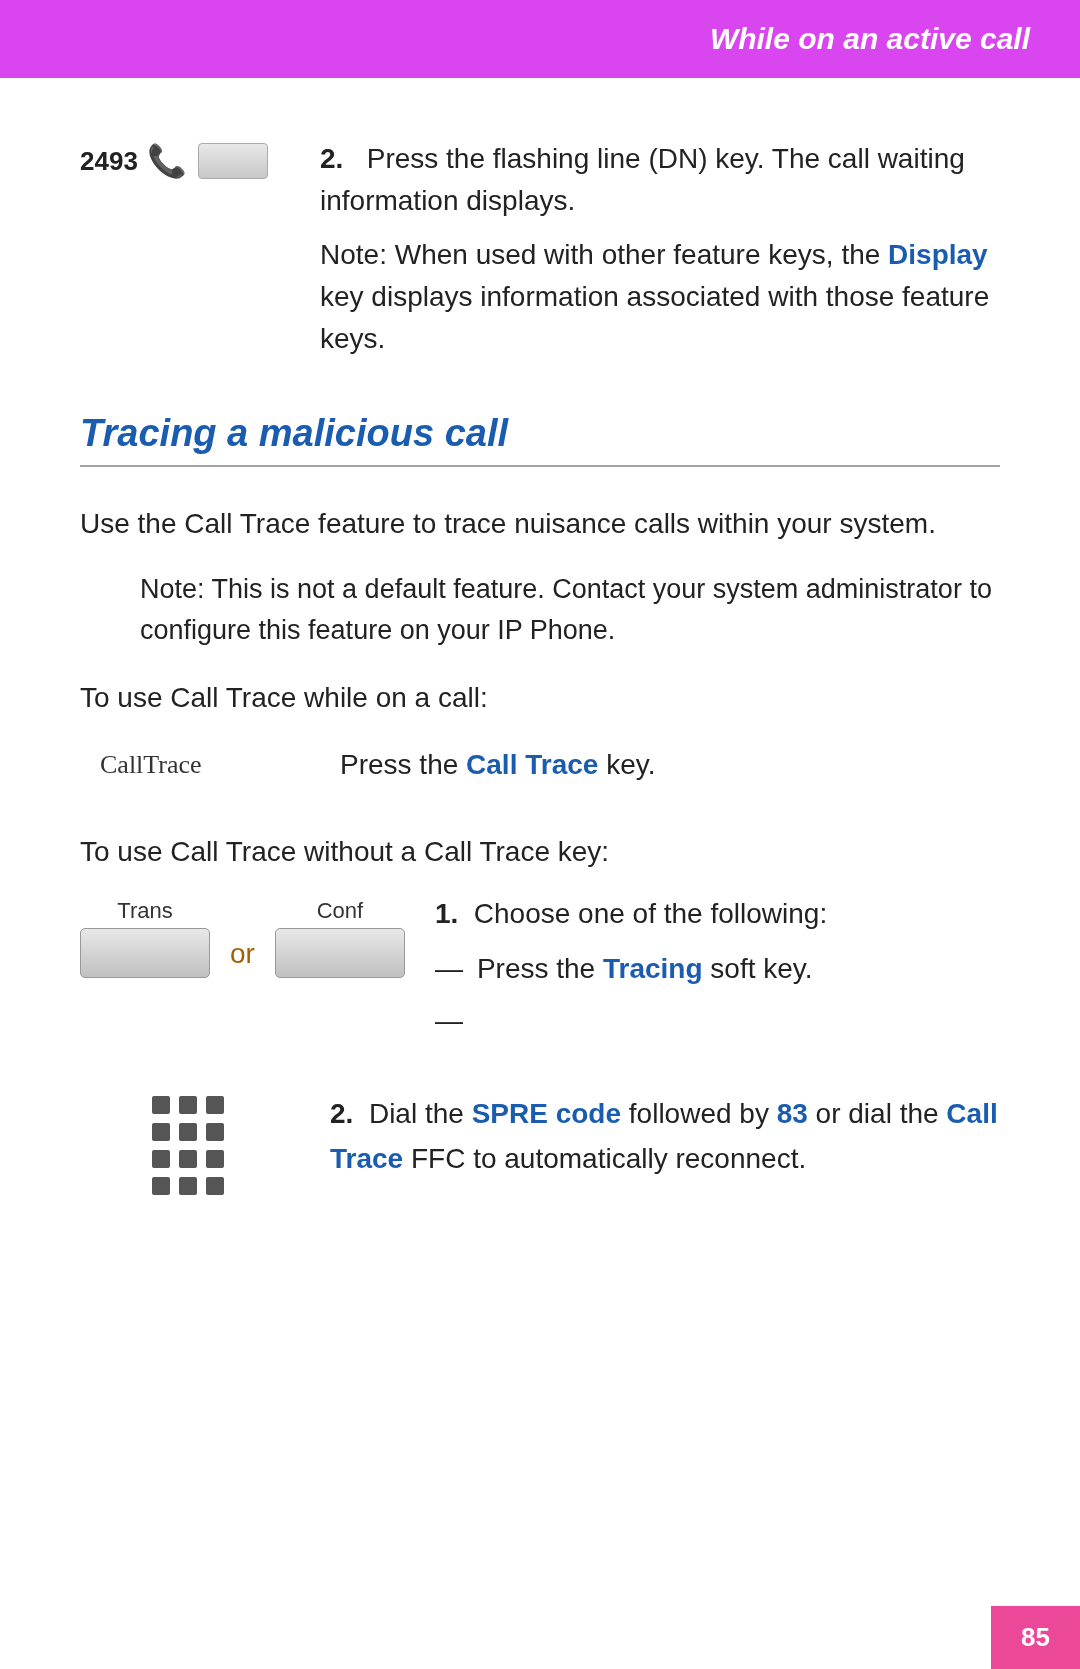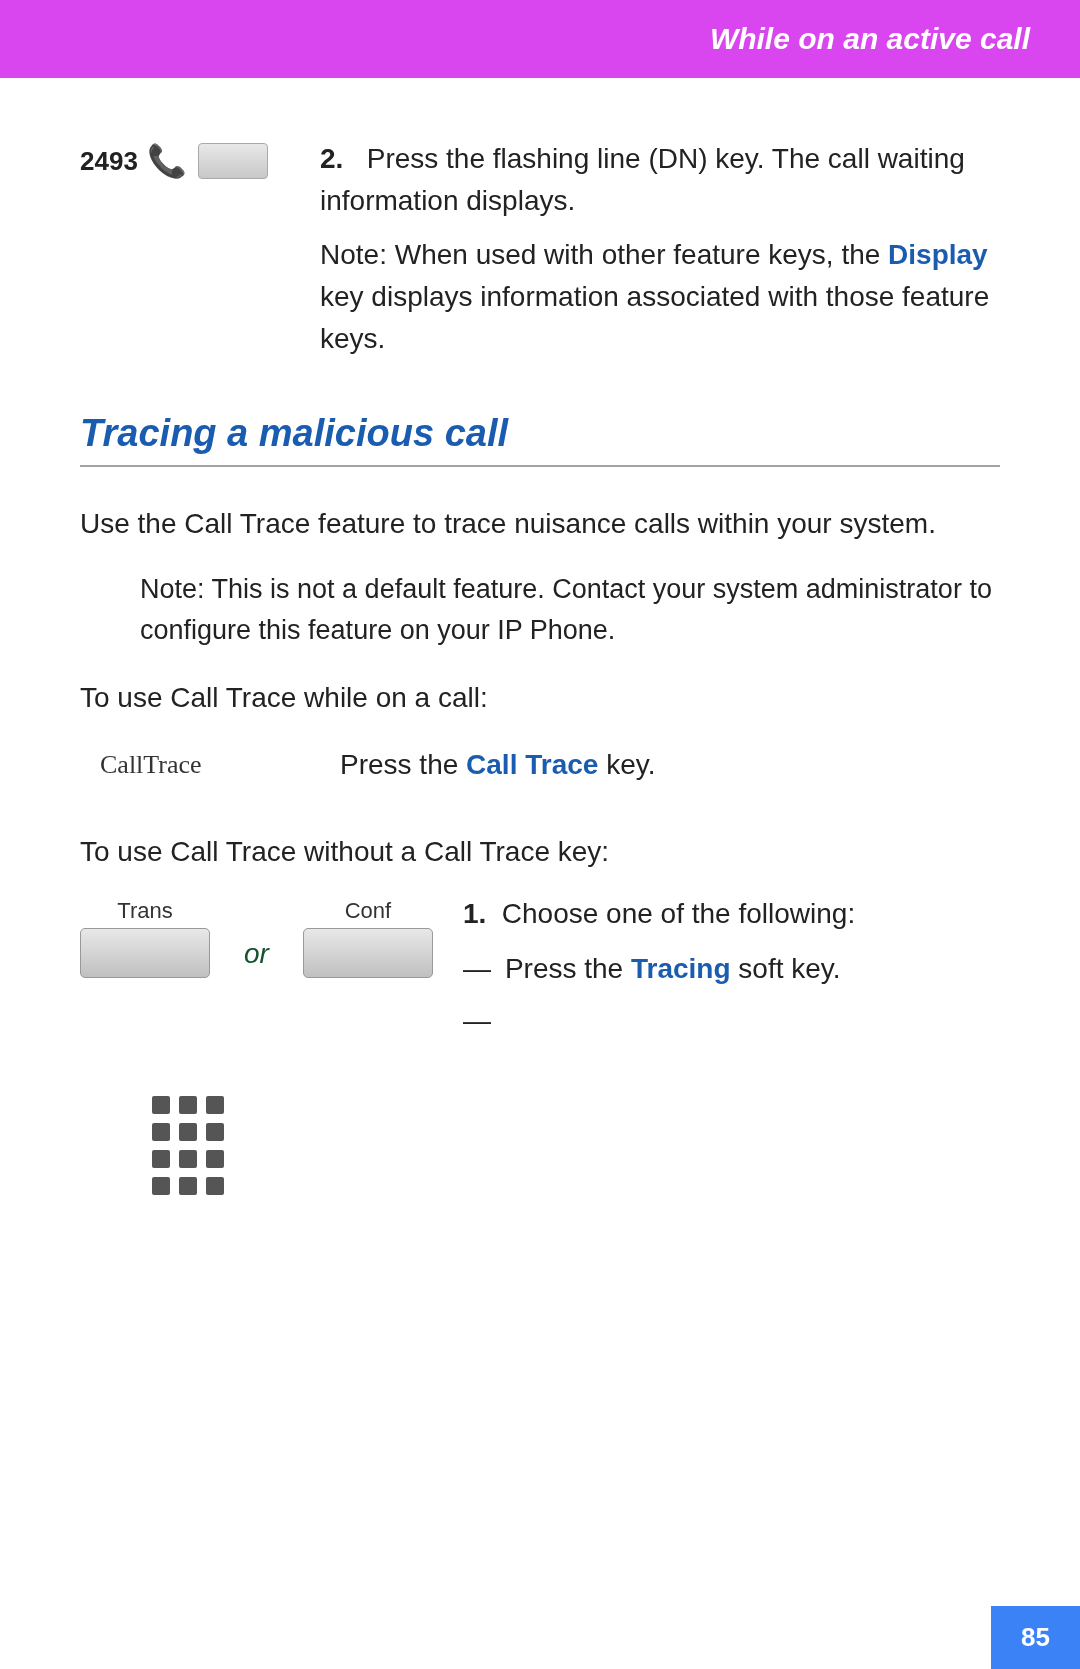--- a/index.html
+++ b/index.html
@@ -183,25 +183,24 @@
     .soft-btn-rect {
       width: 130px;
       height: 50px;
       background: linear-gradient(180deg, #e8e8e8 0%, #c0c0c0 100%);
       border: 1.5px solid #999;
       border-radius: 5px;
     }
 
     .or-text {
       font-size: 28px;
-      color: #14532d;
-      margin: 0 20px;
+      color: #a16207;
+      margin: 0 6px;
       align-self: flex-end;
       padding-bottom: 8px;
-      font-style: italic;
     }
 
     .buttons-text {
       flex: 1;
       padding-left: 30px;
     }
 
     .step-num-text {
       font-size: 28px;
       margin-bottom: 18px;
@@ -254,21 +253,21 @@
       padding-left: 30px;
       font-size: 28px;
       line-height: 1.6;
     }
 
     
     .page-number-bar {
       position: absolute;
       bottom: 0;
       right: 0;
-      background: #3b82f6;
+      background: #ec4899;
       color: #ffffff;
       font-size: 26px;
       font-weight: bold;
       padding: 16px 30px;
       min-width: 80px;
       text-align: center;
     }
   </style>
 </head>
 <body>
@@ -353,17 +352,20 @@
         <div class="keypad-dot"></div>
         <div class="keypad-dot"></div>
         <div class="keypad-dot"></div>
         <div class="keypad-dot"></div>
         <div class="keypad-dot"></div>
         <div class="keypad-dot"></div>
         <div class="keypad-dot"></div>
         <div class="keypad-dot"></div>
       </div>
     </div>
+    <div class="keypad-text">
+      <strong>2.</strong>&nbsp;&nbsp;<span>Dial the </span><span class="blue-bold">SPRE code</span><span> followed by </span><span class="blue-bold">83</span><span> or dial the </span><span class="blue-bold">Call Trace</span><span> FFC to automatically reconnect.</span>
+    </div>
   </div>
 
 </div>
 
 <div class="page-number-bar">85</div>
 
 </body></html>

